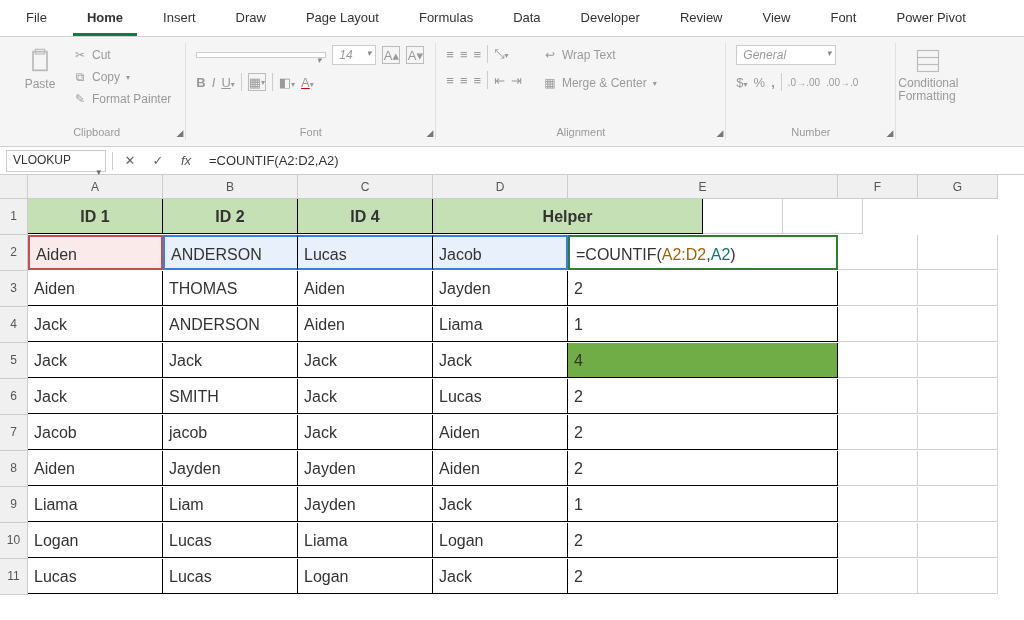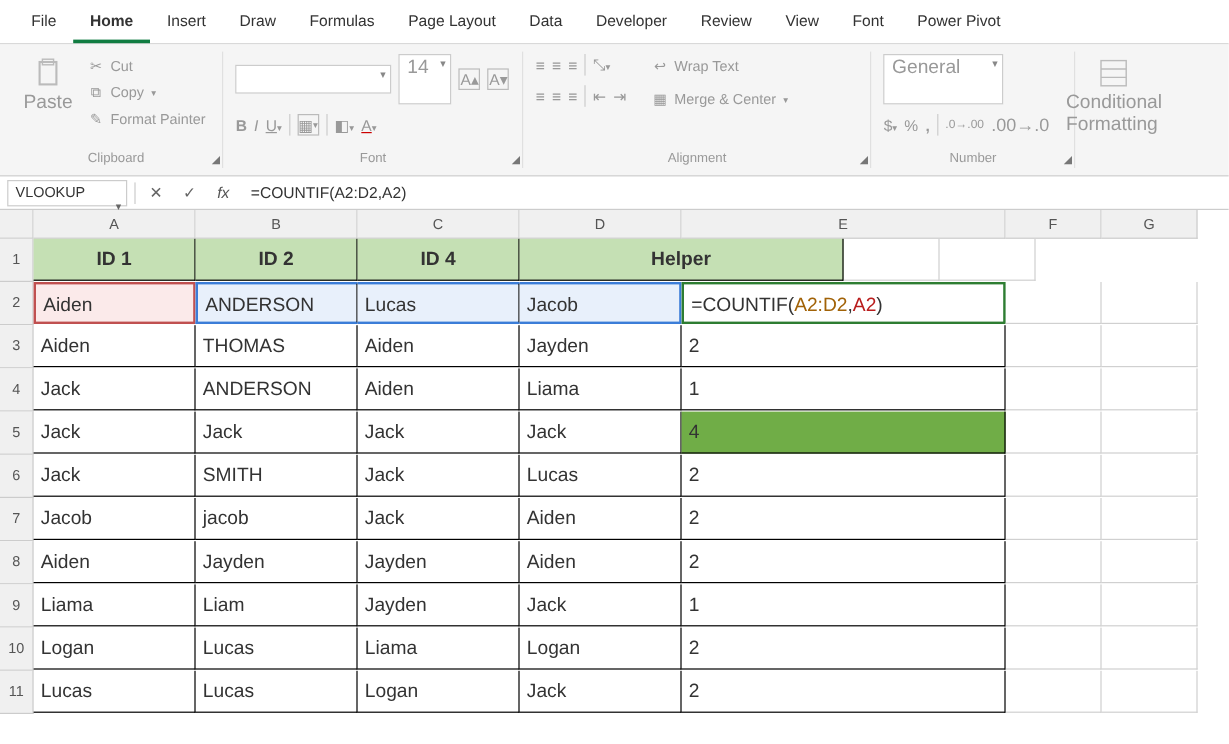--- a/index.html
+++ b/index.html
@@ -1,33 +1,33 @@
 <!DOCTYPE html>
 <html><head>
 <meta charset="utf-8">
 <style>
 * { box-sizing: border-box; margin: 0; padding: 0; font-family: "Segoe UI", Arial, sans-serif; }
 body { background: #fff; width: 1024px; height: 620px; overflow: hidden; font-size: 13px; color: #333; }
 
 
-.tabs { display: flex; padding: 4px 12px 0; gap: 0; border-bottom: 1px solid #d0d0d0; background: #fff; }
+.tabs { display: flex; padding: 4px 12px 0; gap: 12px; border-bottom: 1px solid #d0d0d0; background: #fff; }
 .tab { padding: 6px 14px 8px; cursor: pointer; }
 .tab.active { border-bottom: 3px solid #107c41; font-weight: 600; }
 
 
 .ribbon { display: flex; background: #f5f5f5; padding: 6px 8px; border-bottom: 1px solid #d0d0d0; color: #999; height: 110px; }
 .group { display: flex; flex-direction: column; border-right: 1px solid #e0e0e0; padding: 2px 10px; position: relative; }
 .group-body { display: flex; gap: 6px; align-items: flex-start; flex: 1; }
 .group-label { text-align: center; font-size: 11px; padding-top: 2px; }
 .vstack { display: flex; flex-direction: column; gap: 2px; }
 .btn-small { display: flex; align-items: center; gap: 4px; padding: 2px 4px; font-size: 12px; }
 .icon { width: 16px; height: 16px; display: inline-flex; align-items: center; justify-content: center; }
-.big-btn { display: flex; flex-direction: column; align-items: center; padding: 2px 4px; font-size: 16px; width: 44px; }
+.big-btn { display: flex; flex-direction: column; align-items: center; padding: 2px 4px; font-size: 12px; width: 44px; }
 .big-btn .icon-lg { width: 28px; height: 28px; margin-bottom: 2px; }
-.sel { border: 1px solid #ccc; background: #fff; padding: 2px 18px 20px 6px; font-size: 16px; min-width: 100px; position: relative; }
+.sel { border: 1px solid #ccc; background: #fff; padding: 2px 18px 2px 6px; font-size: 12px; min-width: 100px; position: relative; font-style: italic; }
 .sel::after { content: "▾"; position: absolute; right: 4px; font-size: 9px; color: #888; }
 .toolbar-row { display: flex; gap: 6px; align-items: center; }
 .row2 { margin-top: 6px; }
 .mini-square { width: 18px; height: 18px; border: 1px solid #bbb; display: inline-flex; align-items: center; justify-content: center; }
 .dl { position: absolute; bottom: 2px; right: 2px; font-size: 9px; color: #777; }
 
 
 .fbar { display: flex; align-items: center; border-bottom: 1px solid #ccc; padding: 2px 6px; height: 28px; gap: 6px; }
 .namebox { border: 1px solid #ccc; height: 22px; width: 100px; padding: 2px 34px 2px 6px; position: relative; font-size: 12px; }
 .namebox::after { content: "▾"; position: absolute; right: 4px; font-size: 9px; color: #666; }
@@ -49,32 +49,32 @@
 .w-extra { width: 80px; }
 
 .sel-blue { background: #e8f0fb; border-top: 2px solid #3b7dd8; border-bottom: 2px solid #3b7dd8; }
 .sel-blue.first { border-left: 2px solid #3b7dd8; }
 .sel-blue.last { border-right: 2px solid #3b7dd8; }
 .sel-red { background: #fbeaea; border: 2px solid #c05050 !important; }
 .edit-cell { border: 2px solid #2e7d32 !important; background: #fff; }
 .hl-green { background: #70ad47; }
 
 .formula-colored .c-blue { color: #a16207; }
-.formula-colored .c-red { color: #b91c1c; margin-top: 16px; }
+.formula-colored .c-red { color: #0f766e; margin-top: 16px; }
 </style>
 </head>
 <body>
 
 <div class="tabs">
   <div class="tab">File</div>
   <div class="tab active">Home</div>
   <div class="tab">Insert</div>
   <div class="tab">Draw</div>
+  <div class="tab">Page Layout</div>
   <div class="tab">Formulas</div>
-  <div class="tab">Page Layout</div>
   <div class="tab">Data</div>
   <div class="tab">Developer</div>
   <div class="tab">Review</div>
   <div class="tab">View</div>
   <div class="tab">Font</div>
   <div class="tab">Power Pivot</div>
 </div>
 
 <div class="ribbon">
   <div class="group">
@@ -168,21 +168,21 @@
 
   <div class="group" style="min-width:170px">
     <div class="group-body vstack">
       <div class="sel">General</div>
       <div class="toolbar-row row2">
         <span>$<span style="font-size:8px">▾</span></span>
         <span>%</span>
         <span><b>,</b></span>
         <span class="fdiv"></span>
         <span style="font-size:10px">.0→.00</span>
-        <span style="font-size:15px">.00→.0</span>
+        <span style="font-size:10px">.00→.0</span>
       </div>
     </div>
     <div class="group-label">Number</div>
     <span class="dl">◢</span>
   </div>
 
   <div class="group" style="border-right:none">
     <div class="big-btn">
       <span class="icon-lg">
         <svg viewBox="0 0 24 24" width="28" height="28">

